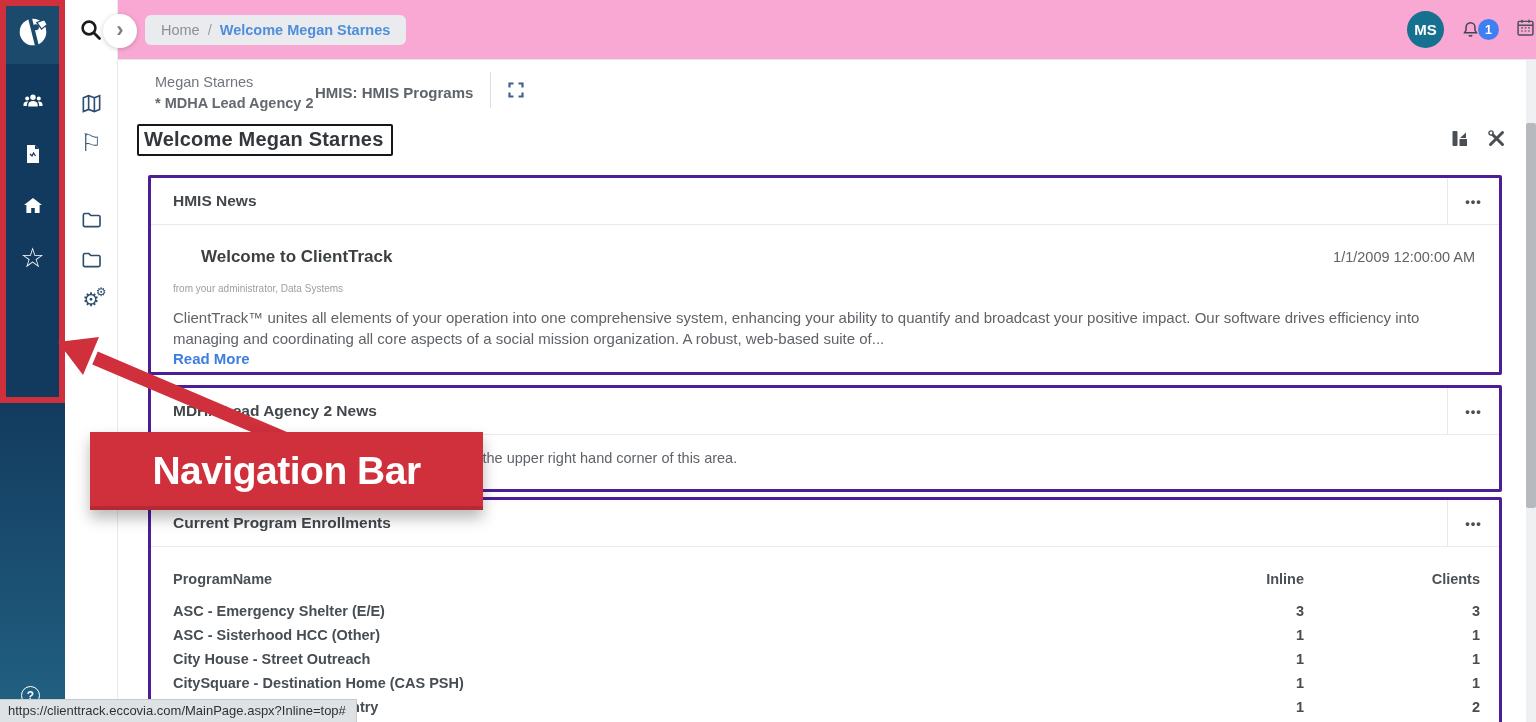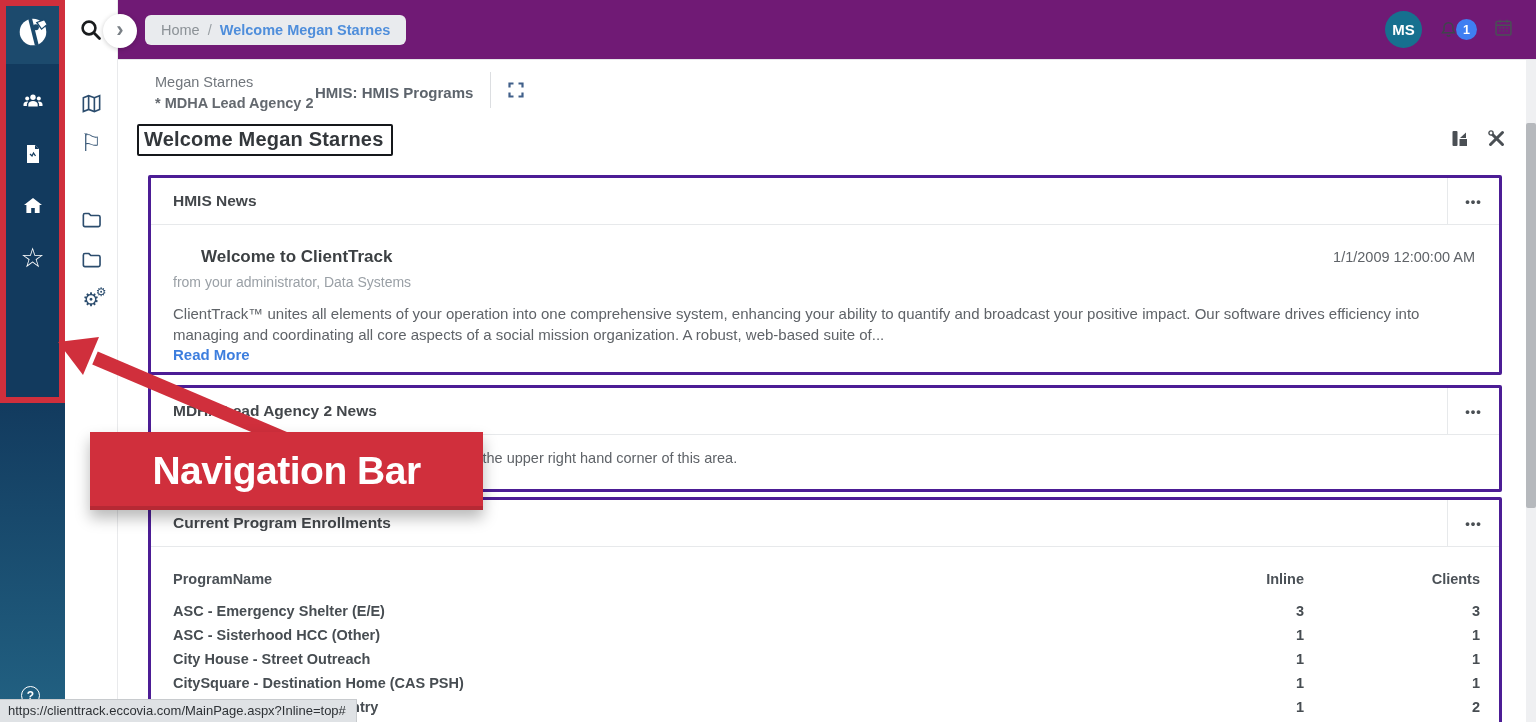--- a/index.html
+++ b/index.html
@@ -28,28 +28,28 @@
   .gear-wrap .gear-small { position:absolute; font-size:12px; right:-7px; top:-4px; }
   .gap1 { height:22px; }
 
   .search-btn { position:absolute; left:78px; top:17px; z-index:25; width:26px; height:26px; cursor:pointer; }
   .search-btn svg { width:26px; height:26px; }
   .expand-btn { position:absolute; left:103px; top:14px; z-index:25; width:34px; height:34px; background:#fff; border-radius:50%;
     box-shadow:0 1px 5px rgba(0,0,0,.2); display:flex; align-items:center; justify-content:center; cursor:pointer;
     color:#7a8086; font-size:22px; font-weight:bold; line-height:1; padding-bottom:3px; }
 
   
-  .topbar { position:absolute; left:118px; top:0; right:0; height:60px; background:#701a75; border-bottom:1px solid #e5e7e9;
+  .topbar { position:absolute; left:118px; top:0; right:0; height:60px; background:#f9a8d4; border-bottom:1px solid #e5e7e9;
     display:flex; align-items:center; z-index:4; }
   .breadcrumb { margin-left:27px; background:#e9ebee; border-radius:6px; height:30px; display:flex; align-items:center;
     padding:0 16px; font-size:14.5px; gap:8px; }
   .bc-home { color:#8b9196; cursor:pointer; }
   .bc-sep { color:#9aa0a5; }
   .bc-current { color:#4f8edb; font-weight:bold; cursor:pointer; }
-  .topbar-right { margin-left:auto; display:flex; align-items:center; gap:16px; padding-right:22px; }
+  .topbar-right { margin-left:auto; display:flex; align-items:center; gap:16px; }
   .avatar { width:37px; height:37px; border-radius:50%; background:#16708f; color:#fff; font-size:15px; font-weight:bold;
     display:flex; align-items:center; justify-content:center; cursor:pointer; }
   .bell-wrap { display:flex; align-items:center; cursor:pointer; }
   .bell-wrap svg { width:21px; height:21px; stroke:#3f454c; fill:none; stroke-width:1.7; }
   .badge { width:21px; height:21px; border-radius:50%; background:#3f7ff2; color:#fff; font-size:12.5px; font-weight:bold;
     display:flex; align-items:center; justify-content:center; margin-left:-3px; }
   .cal-btn { cursor:pointer; } .cal-btn svg { width:21px; height:21px; stroke:#4a5056; fill:none; stroke-width:1.7; }
 
   
   .main { position:absolute; left:118px; top:60px; right:0; bottom:0; background:#ffffff; overflow:hidden; z-index:1; }
@@ -71,21 +71,21 @@
   .card-head { height:47px; display:flex; align-items:stretch; border-bottom:1px solid #e7e9eb; }
   .card-title { flex:1; display:flex; align-items:center; padding-left:22px; font-size:15.5px; font-weight:bold; color:#43474b; }
   .card-menu { width:52px; border-left:1px solid #e7e9eb; display:flex; align-items:center; justify-content:center;
     color:#4a4f54; font-size:13px; font-weight:bold; letter-spacing:1px; cursor:pointer; }
 
   .card-hmis { top:115px; height:200px; }
   .article { padding:22px 24px 0 22px; }
   .article-head { display:flex; align-items:baseline;margin-left:28px; }
   .article-title { font-size:17px; font-weight:bold; color:#3c4043; }
   .article-date { margin-left:auto; font-size:14.5px; color:#5f6368; }
-  .article-byline { font-size:14px; color:#9aa0a6; margin-top:7px; }
+  .article-byline { font-size:10px; color:#9aa0a6; margin-top:16px; }
   .article-body { font-size:15px; color:#5f6368; line-height:20.5px; margin-top:14px; max-width:1290px; }
   .read-more { display:inline-block; margin-top:1px; font-size:15px; font-weight:bold; color:#3d7ede; cursor:pointer; }
 
   .card-org { top:325px; height:107px; }
   .org-body { padding:15px 24px 0 22px; font-size:14.5px; color:#5f6368; }
   .org-bold { font-weight:bold; color:#3c4043; }
 
   .card-enroll { top:437px; height:300px; }
   .tbl { padding:16px 19px 0 22px; }
   .t-row { display:flex; align-items:flex-end; height:24px; font-size:14.5px; color:#474d52; font-weight:bold; }

